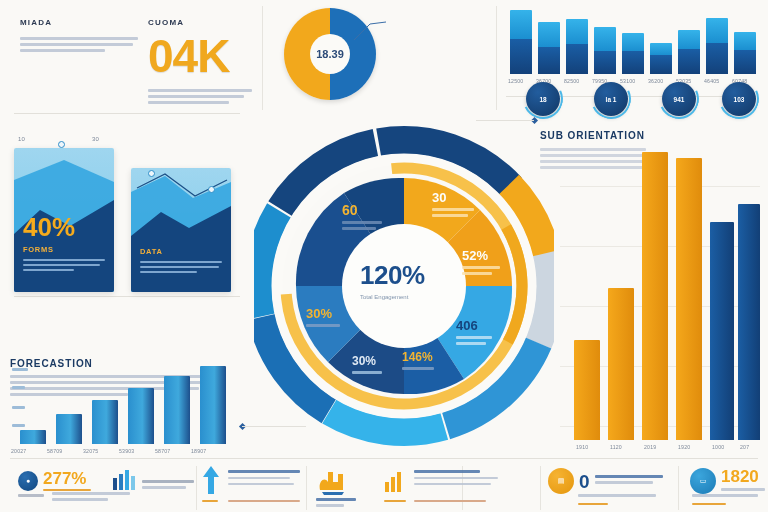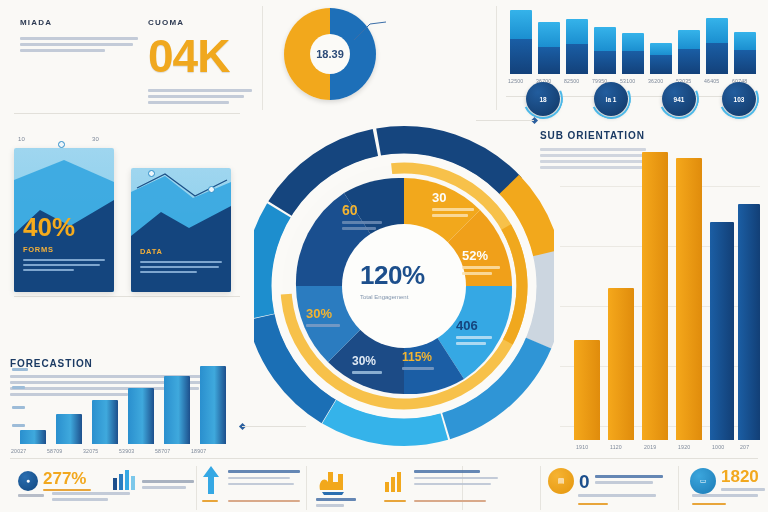--- a/index.html
+++ b/index.html
@@ -376,21 +376,21 @@
       <div style="font-size:13px; font-weight:700; color:#fdfdfb;">52%</div>
       <div class="ln" style="width:38px; background:#fbe0ab; margin-top:3px;"></div>
       <div class="ln" style="width:30px; background:#fbe0ab;"></div>
     </div>
     <div style="position:absolute; left:202px; top:200px;" class="blur1">
       <div style="font-size:13px; font-weight:700; color:#16457e;">406</div>
       <div class="ln" style="width:36px; background:#bfe2f5; margin-top:3px;"></div>
       <div class="ln" style="width:30px; background:#bfe2f5;"></div>
     </div>
     <div style="position:absolute; left:148px; top:232px;" class="blur1">
-      <div style="font-size:12px; font-weight:700; color:#f3b431;">115%</div>
+      <div style="font-size:12px; font-weight:700; color:#f3b431;">146%</div>
       <div class="ln" style="width:32px; background:#7e9ec4; margin-top:3px;"></div>
     </div>
     <div style="position:absolute; left:98px; top:236px;" class="blur1">
       <div style="font-size:12px; font-weight:700; color:#dfe9f4;">30%</div>
       <div class="ln" style="width:30px; background:#9dc0de; margin-top:3px;"></div>
     </div>
     <div style="position:absolute; left:52px; top:188px;" class="blur1">
       <div style="font-size:13px; font-weight:700; color:#f3b431;">30%</div>
       <div class="ln" style="width:34px; background:#7e9ec4; margin-top:3px;"></div>
     </div>

